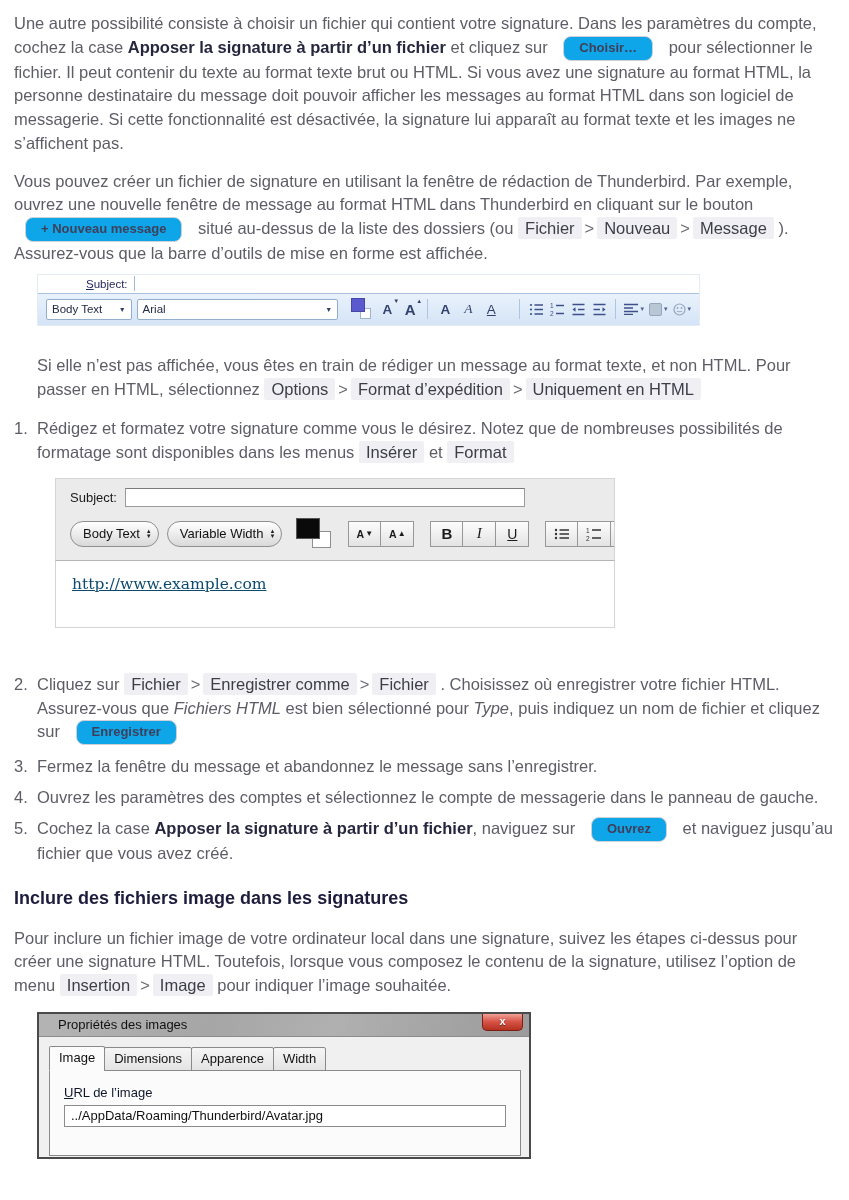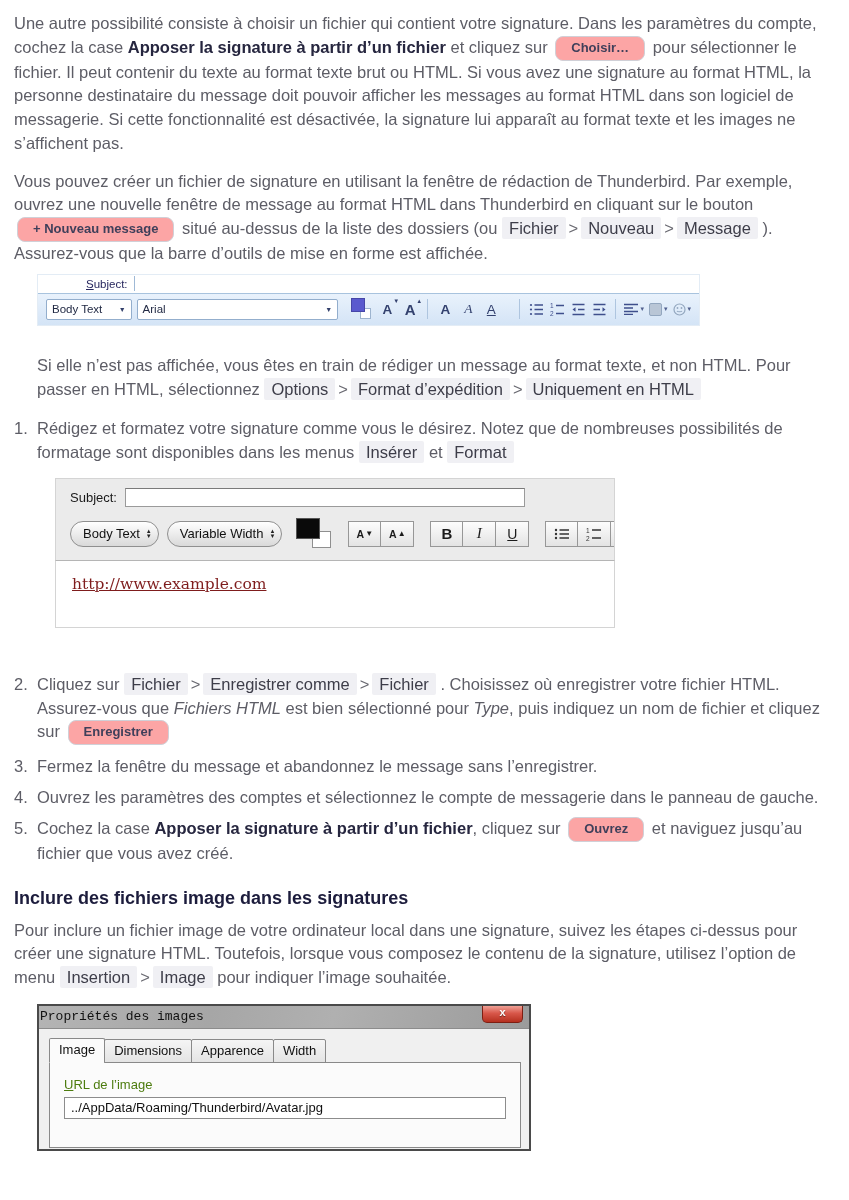--- a/index.html
+++ b/index.html
@@ -5,29 +5,29 @@
   * { box-sizing: border-box; margin: 0; padding: 0; }
   html, body { background: #ffffff; }
   body {
     width: 849px; height: 1200px; overflow: hidden;
     font-family: "Liberation Sans", sans-serif;
     color: #5d5d66;
   }
   .page { padding: 12px 14px 0 14px; }
 
   h1.title { font-size: 23px; font-weight: 700; color: #1c1c3c; margin: 0 0 16px; letter-spacing: .2px; }
-  h2.subtitle { font-size: 18px; font-weight: 700; color: #1c1c3c; margin: 22px 0 10px; }
+  h2.subtitle { font-size: 18px; font-weight: 700; color: #1c1c3c; margin: 22px 0 18px; }
 
   .body-p { font-size: 16.5px; line-height: 1.44; margin: 0 0 14px; }
   .seg-b { font-weight: 700; color: #26263f; }
   .seg-i { font-style: italic; }
   .seg-btn {
-    display: inline-block; border: 1px solid #d0d0d7; border-radius: 8px; background: #fca5a5;
+    display: inline-block; border: 1px solid #d0d0d7; border-radius: 8px; background: #0ea5e9;
     padding: 4px 15px; font-size: 13px; font-weight: 700; color: #3f3f5a;
-    line-height: 1.15; margin: 0 3px; vertical-align: 1px; white-space: nowrap;
+    line-height: 1.15; margin: 0 11px; vertical-align: 1px; white-space: nowrap;
   }
   .seg-chip { background: #f0f0f4; border-radius: 2px; padding: 2px 7px; color: #3d3d49; white-space: nowrap; }
   .seg-sep { color: #6a6a72; padding: 0 3px; }
 
   .indented { margin-left: 23px; }
 
   .step { display: flex; margin: 0 0 10px; font-size: 16.5px; line-height: 1.44; }
   .step-num { width: 23px; flex: none; }
   .step-body { flex: 1; }
   .step.sp { margin-bottom: 7px; }
@@ -107,52 +107,51 @@
   .s2-body { background: #fff; border: 1px solid #d4d4d4; border-top: 1px solid #b5b5b5; padding: 14px 0 34px 16px; }
   .sig-name {
     font-family: "DejaVu Serif", serif; font-style: italic; font-weight: 700;
     color: #a03a2e; font-size: 19px; margin-bottom: 8px; letter-spacing: .3px;
   }
   .sig-line {
     font-family: "Liberation Mono", monospace; font-weight: 700;
     color: #141414; font-size: 16px; margin-bottom: 4px; letter-spacing: -.2px;
   }
   .sig-link {
-    font-family: "DejaVu Serif", serif; color: #7f1d1d; font-size: 15.5px;
+    font-family: "DejaVu Serif", serif; color: #0c4a6e; font-size: 15.5px;
     text-decoration: underline; display: inline-block;
   }
 
   
   .dialog { width: 494px; height: 147px; margin: 12px 0 0 23px; border: 2px solid #4a4a4a; background: #f0f0f0; position: relative; overflow: hidden; }
   .dlg-titlebar {
     height: 23px; background: linear-gradient(105deg, #b4b4b4 0%, #a6a6a6 35%, #b0b0b0 60%, #9b9b9b 100%);
-    display: flex; align-items: center; padding-left: 1px; position: relative;
+    display: flex; align-items: center; padding-left: 19px; position: relative;
     border-bottom: 1px solid #8c8c8c;
-    font-family: Liberation Mono, monospace;
   }
   .dlg-title { font-size: 13px; color: #111; }
   .dlg-close {
     position: absolute; top: 0; right: 6px; width: 41px; height: 17px;
     background: linear-gradient(#f0a196 0%, #d8574a 45%, #b5301f 100%);
     border: 1px solid #7e1e12; border-top: none; border-radius: 0 0 5px 5px;
     color: #fff; font-size: 11px; font-weight: 700; text-align: center; line-height: 14px;
     text-shadow: 0 1px 1px rgba(0,0,0,.5);
   }
   .dlg-tabs { display: flex; margin: 10px 0 0 10px; position: relative; z-index: 2; }
   .dlg-tab {
     font-size: 13px; color: #111; padding: 3px 9px 4px;
     border: 1px solid #898989; border-radius: 2px 2px 0 0; margin-right: -1px;
     background: linear-gradient(#f5f5f5, #e4e4e4);
   }
   .dlg-tab.active { background: #fbfbfb; border-bottom: 1px solid #fbfbfb; padding-bottom: 5px; margin-top: -1px; }
   .dlg-panel {
     margin: -1px 8px 0 10px; border: 1px solid #898989; background: #fbfbfb;
     padding: 12px 14px 6px; height: 86px;
   }
-  .dlg-label { display: inline-block; font-size: 13px; color: #4d7c0f; margin-bottom: 5px; }
+  .dlg-label { display: inline-block; font-size: 13px; color: #0f172a; margin-bottom: 5px; }
   .dlg-input {
     width: 100%; height: 22px; background: #fff; border: 1px solid #8c8c8c;
     font-size: 13px; color: #111; display: flex; align-items: center; padding: 0 6px;
   }
 </style>
 </head>
 <body>
 
 <div class="page">
 
@@ -344,21 +343,21 @@
   <div class="step sp">
     <span class="step-num">3.</span>
     <div class="step-body"><span class="seg-p">Fermez la fenêtre du message et abandonnez le message sans l’enregistrer.</span></div>
   </div>
   <div class="step sp">
     <span class="step-num">4.</span>
     <div class="step-body"><span class="seg-p">Ouvrez les paramètres des comptes et sélectionnez le compte de messagerie dans le panneau de gauche.</span></div>
   </div>
   <div class="step">
     <span class="step-num">5.</span>
-    <div class="step-body"><span class="seg-p">Cochez la case </span><span class="seg-b">Apposer la signature à partir d’un fichier</span><span class="seg-p">, cliquez sur </span><span class="seg-btn">Ouvrez</span><span class="seg-p"> et naviguez jusqu’au fichier que vous avez créé.</span></div>
+    <div class="step-body"><span class="seg-p">Cochez la case </span><span class="seg-b">Apposer la signature à partir d’un fichier</span><span class="seg-p">, naviguez sur </span><span class="seg-btn">Ouvrez</span><span class="seg-p"> et naviguez jusqu’au fichier que vous avez créé.</span></div>
   </div>
 
   <h2 class="subtitle">Inclure des fichiers image dans les signatures</h2>
 
   <p class="body-p"><span class="seg-p">Pour inclure un fichier image de votre ordinateur local dans une signature, suivez les étapes ci-dessus pour créer une signature HTML. Toutefois, lorsque vous composez le contenu de la signature, utilisez l’option de menu </span><span class="seg-chip">Insertion</span><span class="seg-sep">&gt;</span><span class="seg-chip">Image</span><span class="seg-p"> pour indiquer l’image souhaitée.</span></p>
 
   <div class="dialog">
     <div class="dlg-titlebar">
       <span class="dlg-title">Propriétés des images</span>
       <span class="dlg-close">x</span>

